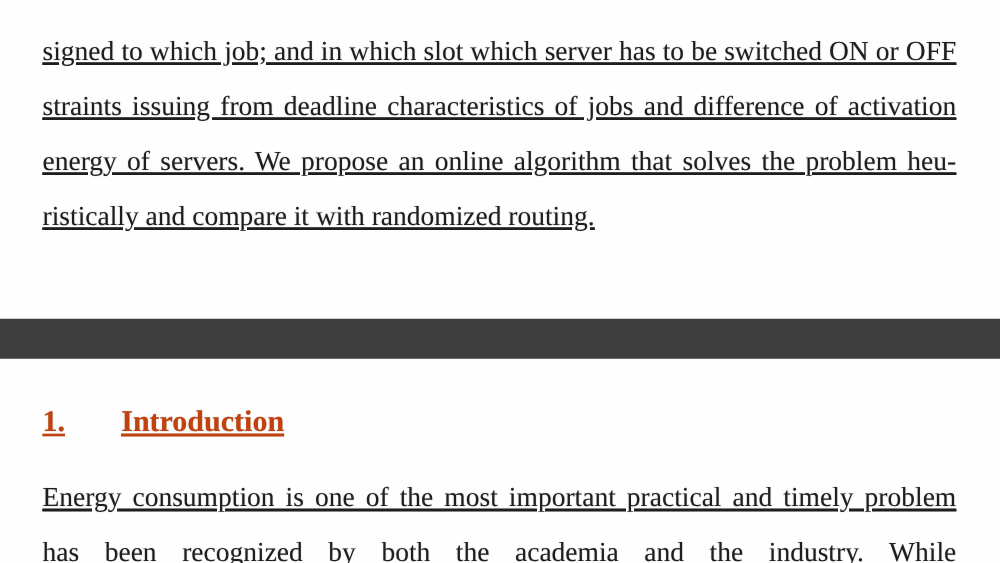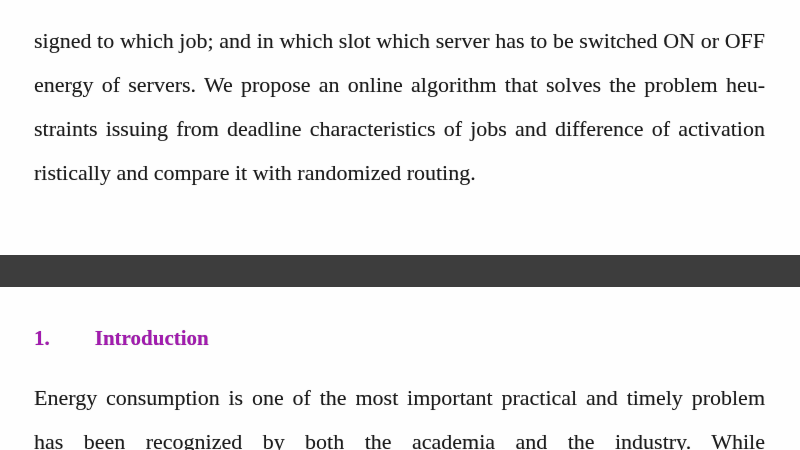--- a/index.html
+++ b/index.html
@@ -1,15 +1,15 @@
 <!DOCTYPE html>
 <html><head>
 <meta charset="utf-8">
 <style>
-  * { margin: 0; padding: 16px; box-sizing: border-box; }
+  * { margin: 0; padding: 16px; box-sizing: border-box; text-decoration: underline; }
   html, body {
     width: 800px; height: 450px;
     overflow: hidden;
     background: #fefefe;
     font-family: "Liberation Serif", "DejaVu Serif", serif;
     color: #1e1e1e;
   }
   .page {
     position: absolute;
     left: 0; top: 0;
@@ -40,37 +40,37 @@
   }
   .rule {
     position: absolute;
     left: 0; top: 255px;
     width: 800px; height: 2px;
     background: #3d3d3d;
   }
   .heading {
     position: absolute;
     left: 2px; top: 289px;
-    font-size: 21px;
+    font-size: 24px;
     font-weight: bold;
     line-height: 34px;
-    color: #a21caf;
+    color: #c2410c;
     text-shadow: 0 0 1px rgba(25,25,25,0.35);
   }
   .heading .num { display: inline-block; margin-right: 13px; }
 </style>
 </head>
 <body>
 
 <div class="page">
 
   <div class="para abstract">
     <div class="line">signed to which job; and in which slot which server has to be switched ON or OFF</div>
+    <div class="line">straints issuing from deadline characteristics of jobs and difference of activation</div>
     <div class="line">energy of servers. We propose an online algorithm that solves the problem heu-</div>
-    <div class="line">straints issuing from deadline characteristics of jobs and difference of activation</div>
     <div class="line para-end">ristically and compare it with randomized routing.</div>
   </div>
 
   <div class="rule"></div>
 
   <h1 class="heading">
     <span class="num">1.</span><span>Introduction</span>
   </h1>
 
   <div class="para intro">

